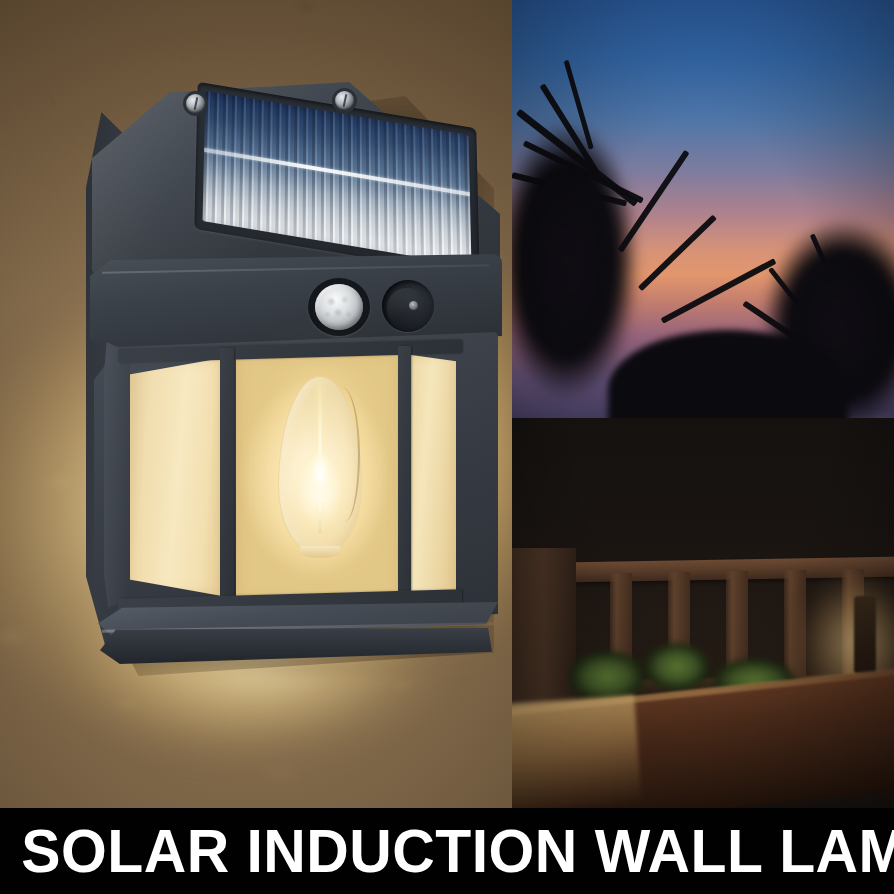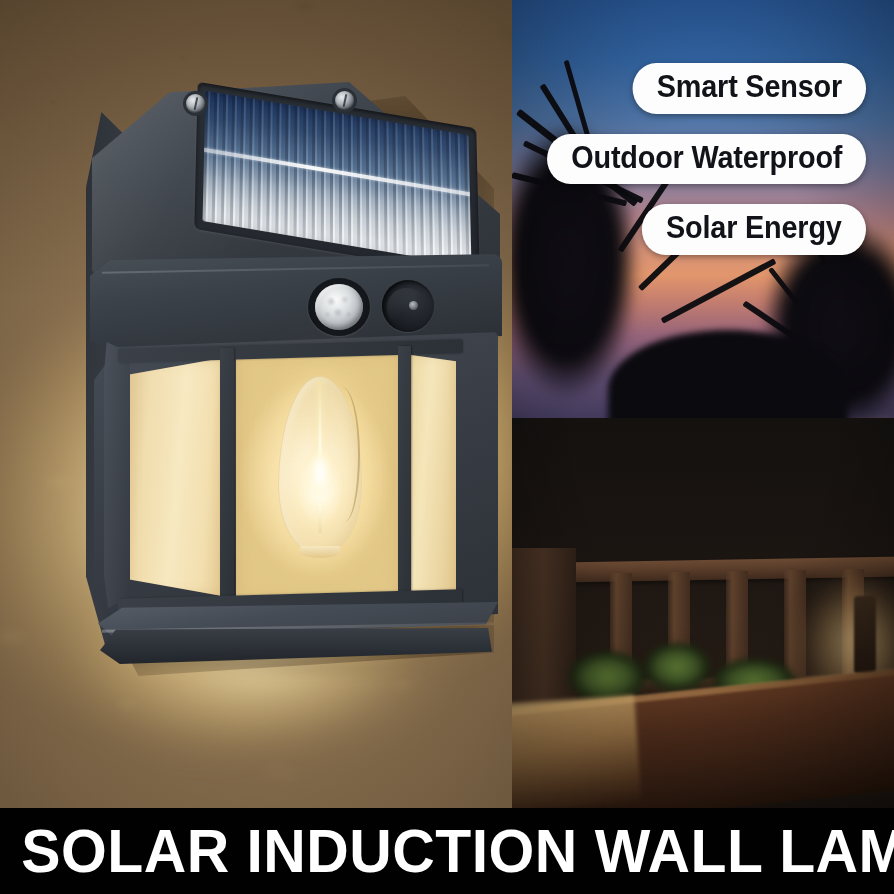--- a/index.html
+++ b/index.html
@@ -730,23 +730,18 @@
     <div class="warm-lamp-glow"></div>
     <div class="candle-obj"></div>
 
     <div class="deck-floor"></div>
     <div class="deck-floor-edge"></div>
     <div class="bench-warm"></div>
 
     <div class="right-vignette"></div>
   </div>
 
-  <div class="pill-stack">
-    <div class="pill">Smart Sensor</div>
-    <div class="pill">Outdoor Waterproof</div>
-    <div class="pill">Solar Energy</div>
-  </div>
 
   <div class="banner">
     <div class="banner-title">SOLAR INDUCTION WALL LAMP</div>
   </div>
 
 </div>
 
 </body></html>

